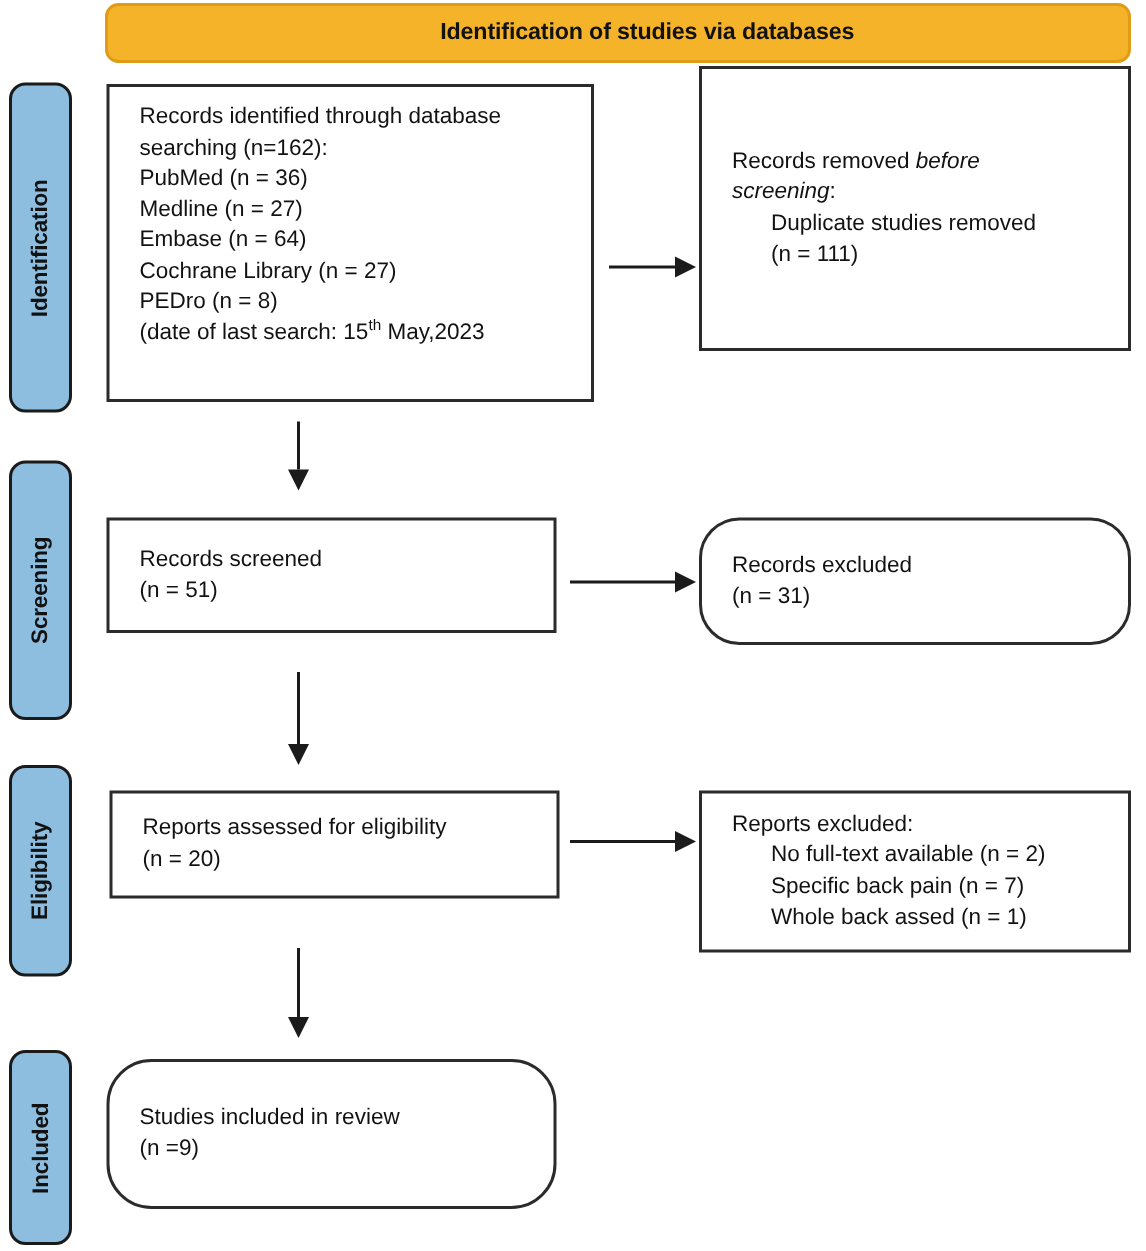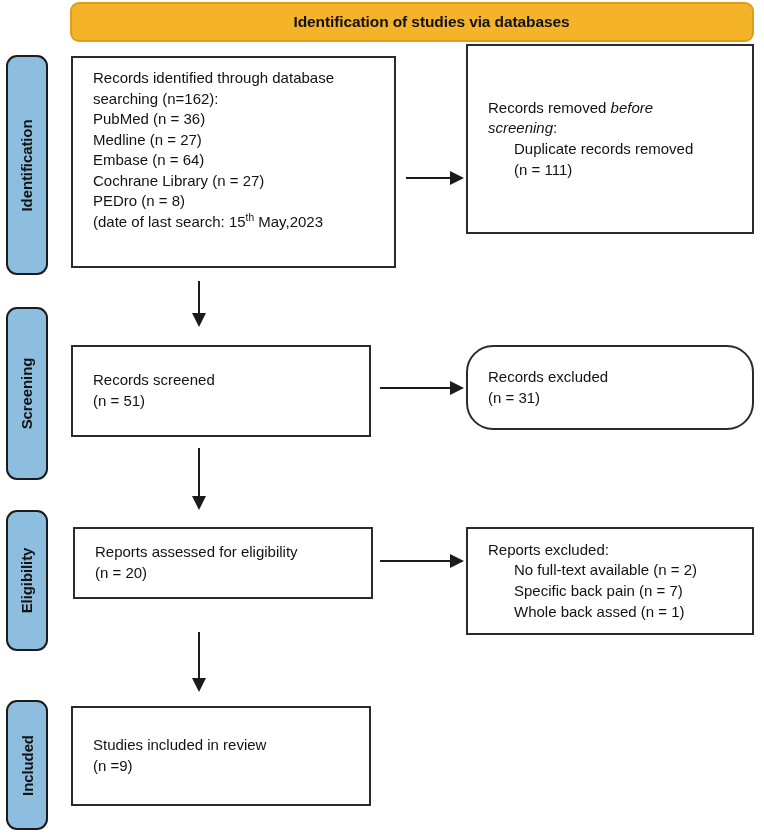--- a/index.html
+++ b/index.html
@@ -121,45 +121,45 @@
   <div class="stage" style="top:700px; height:130px;">
     <span class="stage-label">Included</span>
   </div>
 
   <div class="box" style="left:71px; top:56px; width:325px; height:212px;">
     <div class="box-body" id="records-identified-text">Records identified through database<br>searching (n=162):<br>PubMed (n = 36)<br>Medline (n = 27)<br>Embase (n = 64)<br>Cochrane Library (n = 27)<br>PEDro (n = 8)<br>(date of last search: 15<sup>th</sup> May,2023</div>
   </div>
 
   <div class="box" style="left:466px; top:44px; width:288px; height:190px;
               display:flex; align-items:center;">
-    <div class="box-body" id="records-removed-text">Records removed <em>before</em><br><em>screening</em>:<span class="indent">Duplicate records removed</span><span class="indent">(n = 111)</span></div>
-  </div>
-
-  <div class="box" style="left:71px; top:345px; width:300px; height:92px;
+    <div class="box-body" id="records-removed-text">Records removed <em>before</em><br><em>screening</em>:<span class="indent">Duplicate studies removed</span><span class="indent">(n = 111)</span></div>
+  </div>
+
+  <div class="box" style="left:71px; top:345px; width:300px; height:77px;
               display:flex; align-items:center;">
     <div class="box-body" id="records-screened-text">Records screened<br>(n = 51)</div>
   </div>
 
   <div class="box" style="left:466px; top:345px; width:288px; height:85px;
               display:flex; align-items:center;border-radius:27px;">
     <div class="box-body" id="records-excluded-text">Records excluded<br>(n = 31)</div>
   </div>
 
   <div class="box" style="left:73px; top:527px; width:300px; height:72px;
               display:flex; align-items:center;">
     <div class="box-body" id="reports-assessed-text">Reports assessed for eligibility<br>(n = 20)</div>
   </div>
 
   <div class="box" style="left:466px; top:527px; width:288px; height:108px;
               display:flex; align-items:center;">
     <div class="box-body" id="reports-excluded-text">Reports excluded:<span class="indent">No full-text available (n = 2)</span><span class="indent">Specific back pain (n = 7)</span><span class="indent">Whole back assed (n = 1)</span></div>
   </div>
 
   <div class="box" style="left:71px; top:706px; width:300px; height:100px;
-              display:flex; align-items:center;">
+              display:flex; align-items:center;border-radius:30px;">
     <div class="box-body" id="studies-included-text">Studies included in review<br>(n =9)</div>
   </div>
 
   <div class="arrow" style="left:406px; top:169px;">
     <svg width="58" height="18" viewBox="0 0 58 18">
       <line x1="0" y1="9" x2="44" y2="9" stroke="#1b1b1b" stroke-width="2"></line>
       <polygon points="44,2 58,9 44,16" fill="#1b1b1b"></polygon>
     </svg>
   </div>
 

